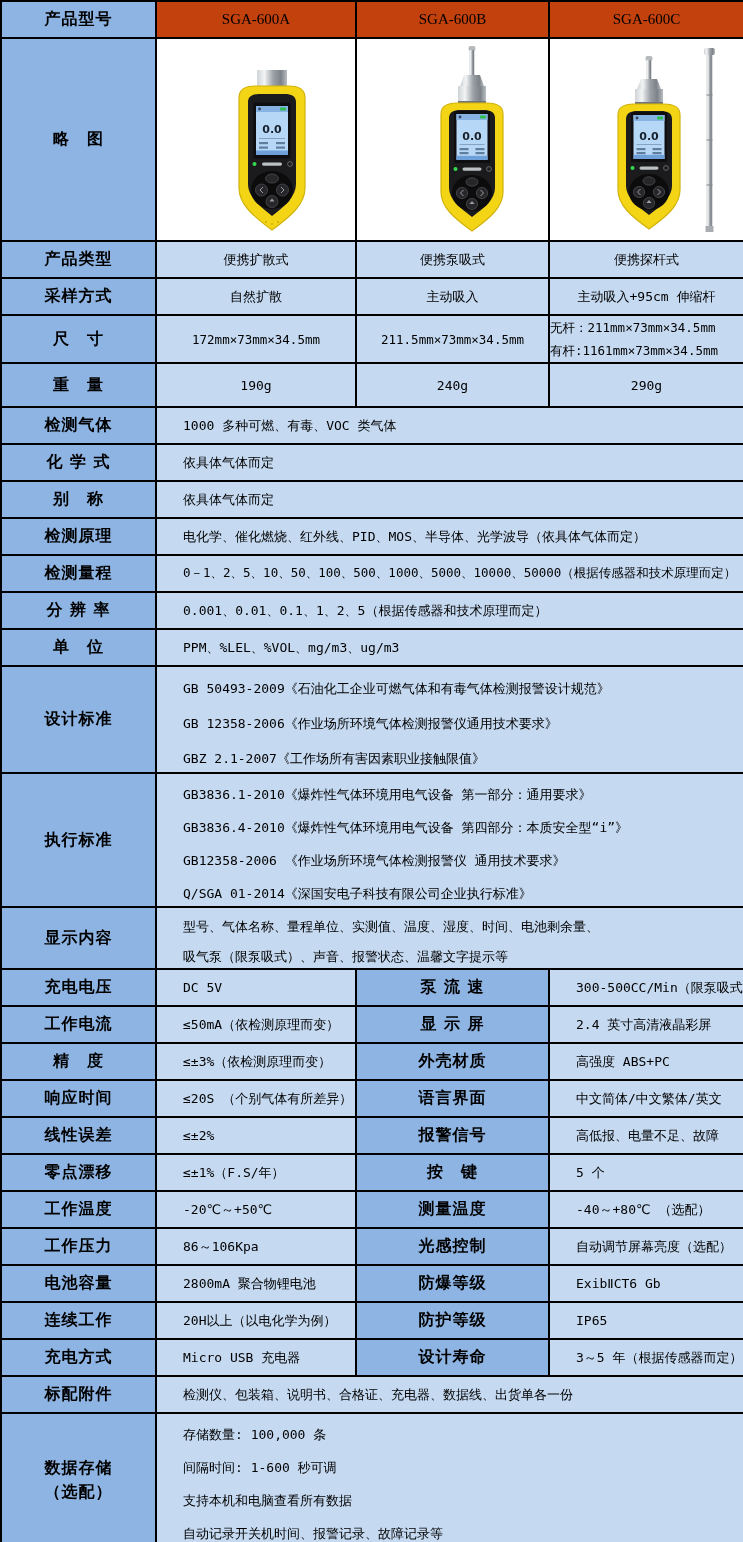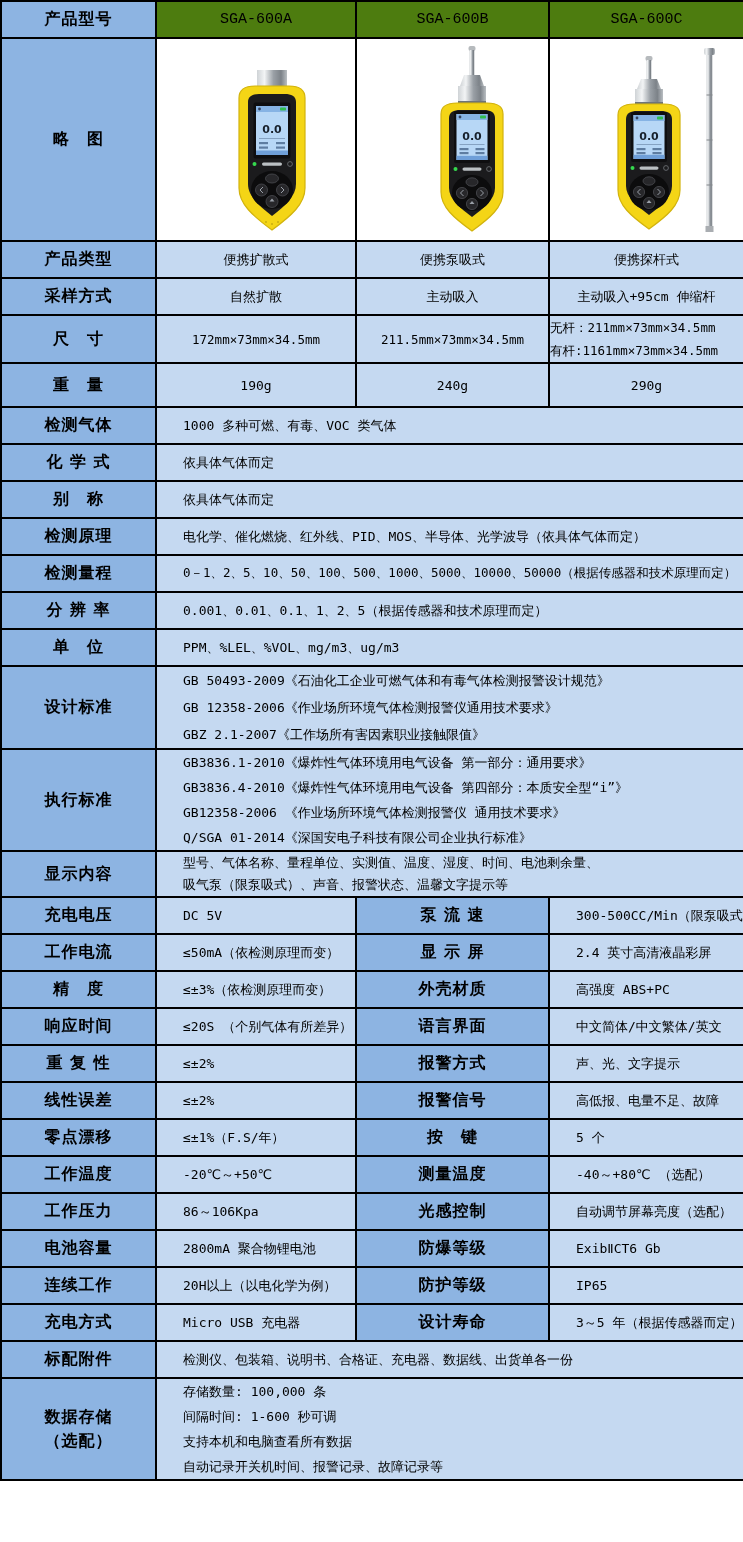--- a/index.html
+++ b/index.html
@@ -5,23 +5,23 @@
   html,body{margin:0;padding:0;background:#fff;}
   body{width:743px;font-family:"DejaVu Sans",sans-serif;color:#000;}
   table{border-collapse:collapse;table-layout:fixed;width:743px;}
   td,th{border:2px solid #000;padding:0 6px;overflow:hidden;vertical-align:middle;}
   th.lab{background:#8DB4E2;font-weight:bold;font-size:16px;text-align:center;padding:0 2px;
          font-family:"DejaVu Sans",sans-serif;letter-spacing:1px;}
   td.val{background:#C5D9F1;font-size:13px;font-family:"DejaVu Sans Mono","DejaVu Sans",monospace;}
   td.c{text-align:center;}
   td.l{text-align:left;padding-left:26px;white-space:nowrap;}
   td.img{background:#ffffff;padding:0;text-align:center;}
-  td.model{background:#4d7c0f;text-align:center;font-size:15px;
-           font-family:Liberation Mono, monospace;}
-  .lines div{line-height:25px;white-space:nowrap;}
+  td.model{background:#c2410c;text-align:center;font-size:15px;
+           font-family:Liberation Serif, serif;}
+  .lines div{line-height:25px;white-space:nowrap;margin-top:8px;}
   .lines3 div{line-height:27px;}
   .lines2 div{line-height:22px;}
   .dim div{line-height:23px;font-size:12.5px;white-space:nowrap;}
   .lab .sub{display:block;line-height:24px;}
   svg{display:block;margin:0 auto;}
 </style>
 </head>
 <body>
 
 <table>
@@ -278,26 +278,20 @@
   <th class="lab">外壳材质</th>
   <td class="val l">高强度 ABS+PC</td>
 </tr>
 <tr style="height:37px">
   <th class="lab">响应时间</th>
   <td class="val l">≤20S （个别气体有所差异）</td>
   <th class="lab">语言界面</th>
   <td class="val l">中文简体/中文繁体/英文</td>
 </tr>
 <tr style="height:37px">
-  <th class="lab">重 复 性</th>
-  <td class="val l">≤±2%</td>
-  <th class="lab">报警方式</th>
-  <td class="val l">声、光、文字提示</td>
-</tr>
-<tr style="height:37px">
   <th class="lab">线性误差</th>
   <td class="val l">≤±2%</td>
   <th class="lab">报警信号</th>
   <td class="val l">高低报、电量不足、故障</td>
 </tr>
 <tr style="height:37px">
   <th class="lab">零点漂移</th>
   <td class="val l">≤±1%（F.S/年）</td>
   <th class="lab">按　键</th>
   <td class="val l">5 个</td>

